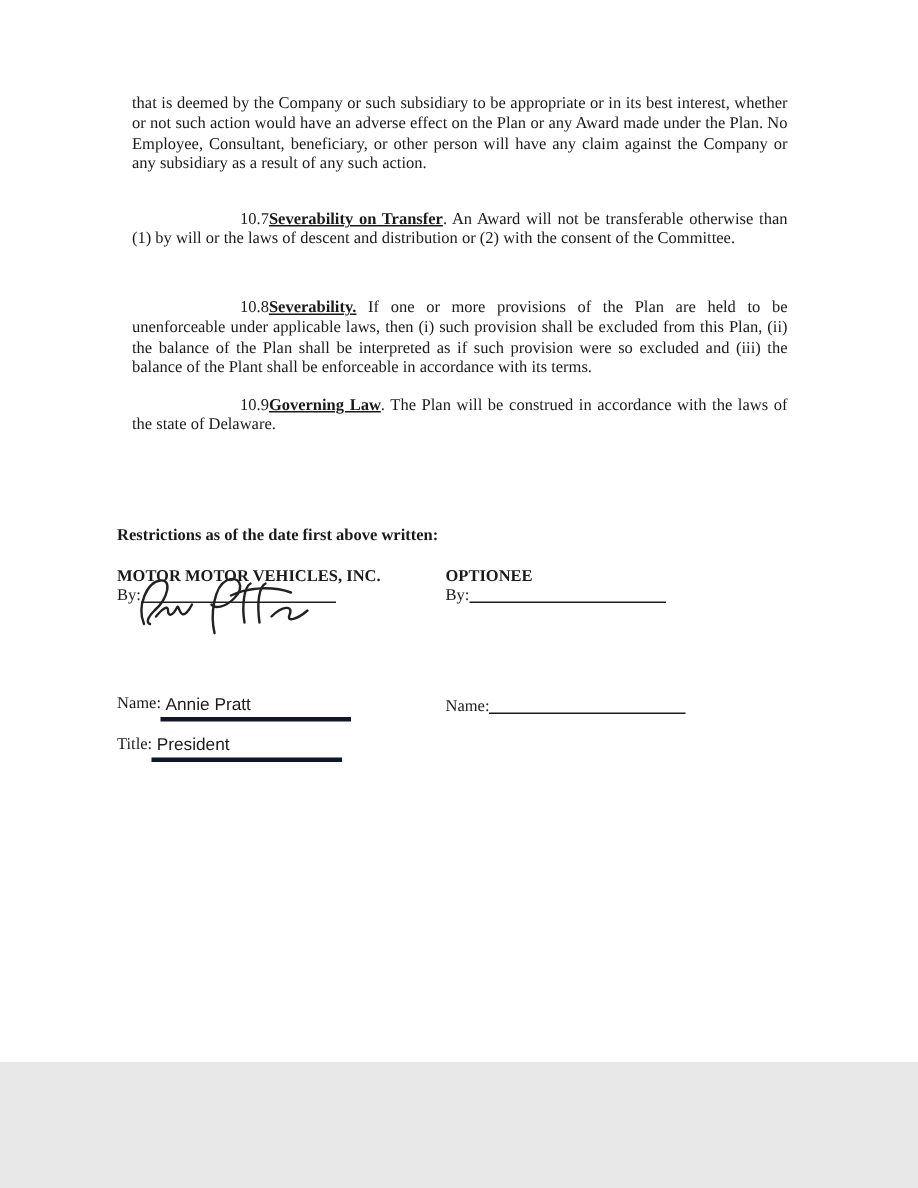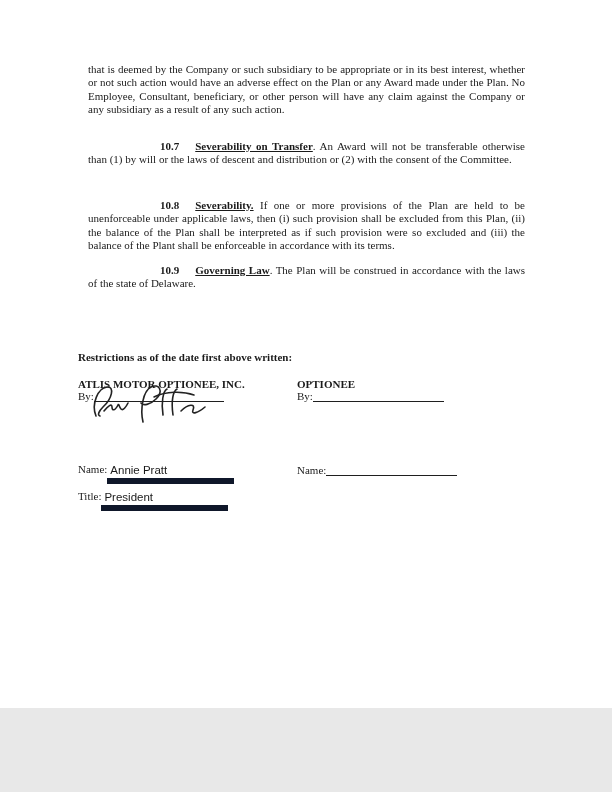--- a/index.html
+++ b/index.html
@@ -13,35 +13,35 @@
     color:#1a1a1a;
     overflow:hidden;
   }
   .para {
     position:absolute;
     left:88px; width:437px;
     text-align:justify;
     line-height:13.45px;
   }
   .indent { text-indent:72px; }
-  .secnum { font-weight:bold; margin-right:16px; }
+  .secnum { font-weight:normal; }
   .sechead { font-weight:bold; text-decoration:underline; }
   .bold { font-weight:bold; }
   .row { position:absolute; left:0; width:612px; height:20px; line-height:14px; }
   .col-left  { position:absolute; left:78px; }
   .col-right { position:absolute; left:297px; }
   .uline {
     display:inline-block;
     border-bottom:1px solid #1f1f1f;
     height:13px;
     vertical-align:-2px;
   }
   .fill-wrap {
     display:inline-block;
-    border-bottom:6px solid #0f172a;
+    border-bottom:3px solid #0f172a;
     vertical-align:-2px;
     height:14px;
     text-decoration:underline;
   }
   .fill-value {
     font-family:"Liberation Sans", sans-serif;
     font-size:11.5px;
     padding-left:3px;
     white-space:nowrap;
     display:inline-block;
@@ -79,21 +79,21 @@
 
   <div class="para indent" style="top:264px;">
     <span class="secnum">10.9</span><span class="sechead">Governing Law</span><span>. The Plan will be construed in accordance with the laws of the state of Delaware.</span>
   </div>
 
   <div class="row bold" style="top:350px;">
     <span class="col-left">Restrictions as of the date first above written:</span>
   </div>
 
   <div class="row bold" style="top:377px;">
-    <span class="col-left">ATLIS MOTOR OPTIONEE, INC.</span>
+    <span class="col-left">MOTOR MOTOR VEHICLES, INC.</span>
     <span class="col-right">OPTIONEE</span>
   </div>
 
   <svg class="signature-svg" width="150" height="44" viewBox="0 0 150 44" aria-label="signature">
     <g fill="none" stroke="#222222" stroke-width="1.6" stroke-linecap="round">
       <path d="M8,34 C3,22 10,6 19,5 C27,4 24,17 15,25 C11,29 9,33 12,34"></path>
       <path d="M16,29 C20,24 24,21 24,25 C24,29 27,29 30,23 C31,21 31,25 33,27 C35,29 38,25 40,21"></path>
       <path d="M55,40 C52,27 55,9 63,5 C71,1 76,9 68,17 C62,23 55,24 53,21"></path>
       <path d="M75,33 C73,21 75,9 79,7"></path>
       <path d="M85,33 C83,19 85,9 89,7"></path>

